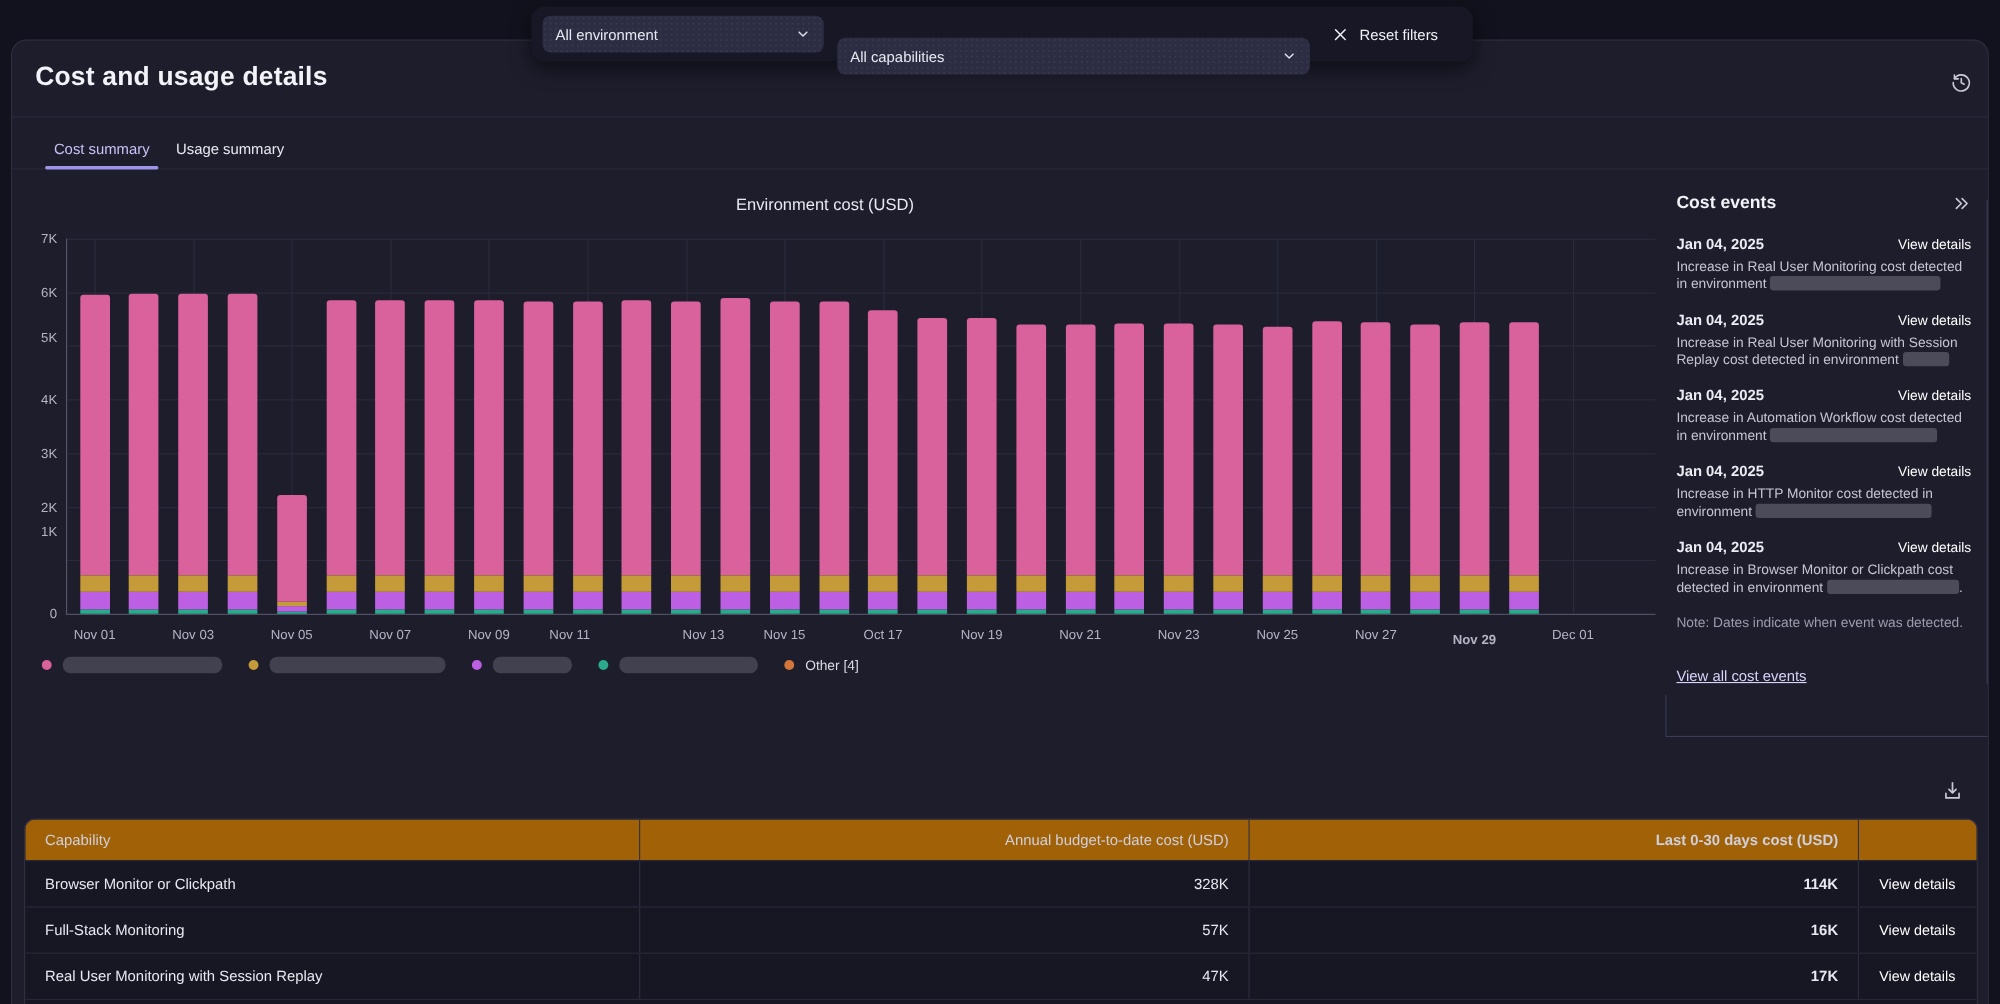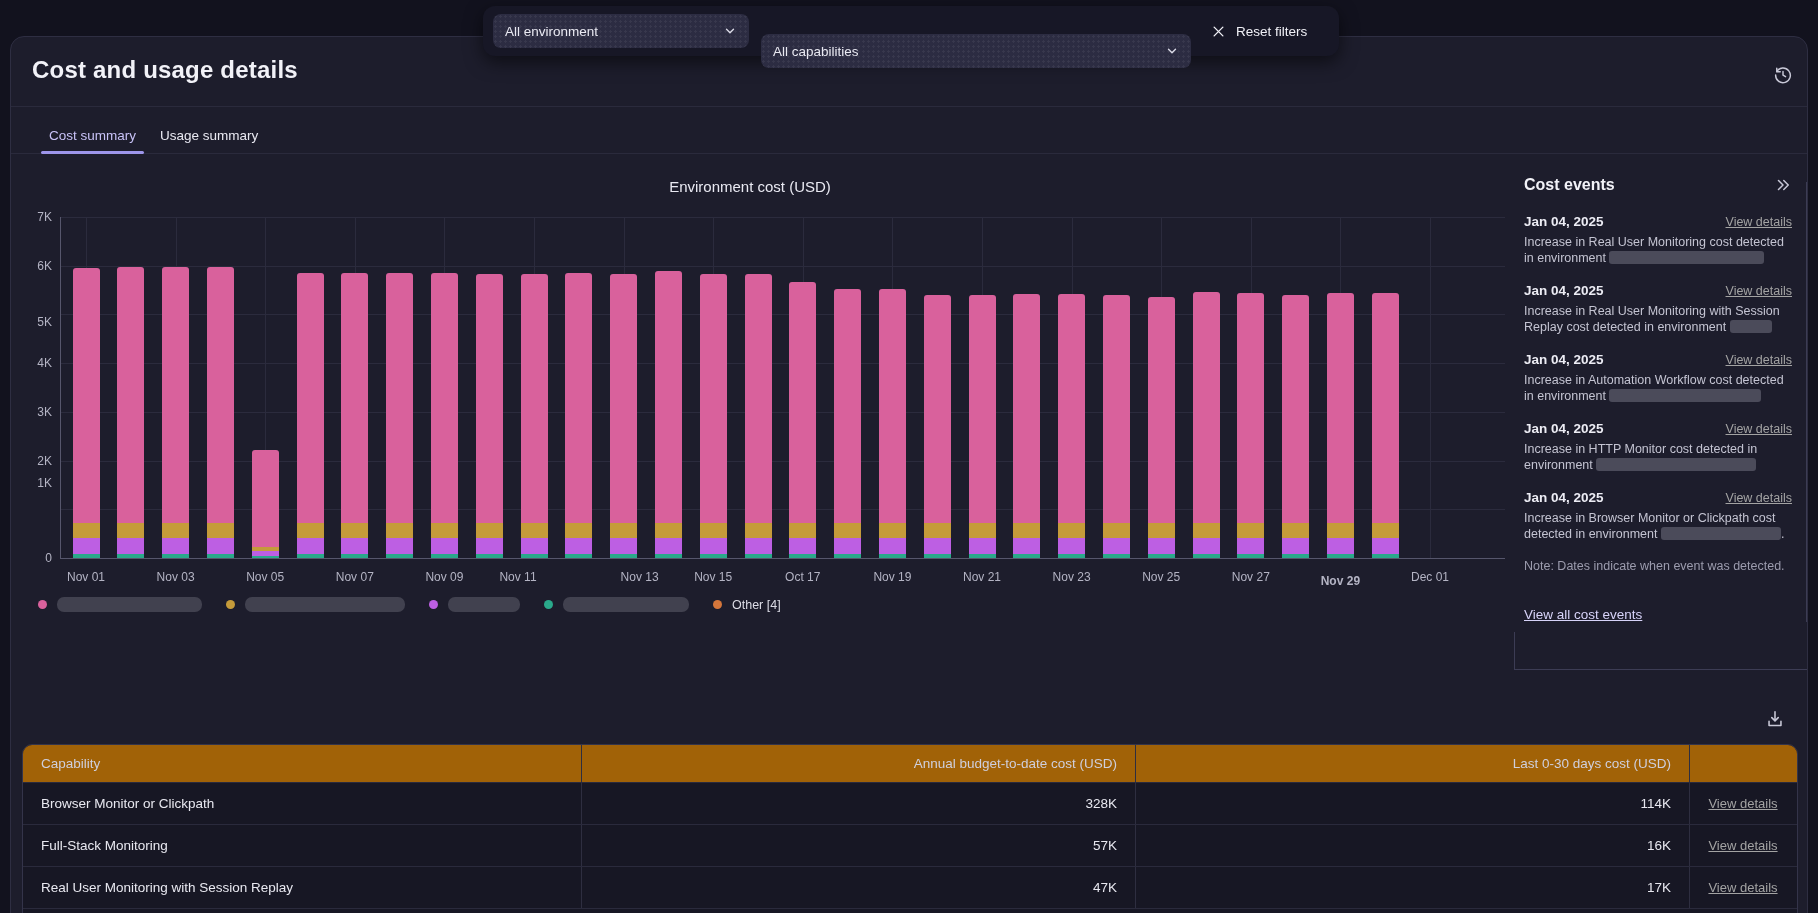--- a/index.html
+++ b/index.html
@@ -52,38 +52,38 @@
   .legend-redacted { height:15px; border-radius:7px; background:#41414f; }
   .legend-label { color:#dcdce6; font-size:12.5px; }
 
   
   .sidebar { left:1524px; top:176px; width:268px; }
   .sidebar-title-row { display:flex; justify-content:space-between; align-items:center; margin-bottom:20px; }
   .sidebar-title { color:#f2f2f8; font-size:16px; font-weight:bold; }
   .event { margin-bottom:17px; }
   .event-top { display:flex; justify-content:space-between; align-items:baseline; margin-bottom:5px; }
   .event-date { color:#ececf4; font-size:13.5px; font-weight:bold; }
-  .link { color:#a3a3a3; font-size:12.5px; text-decoration:underline; cursor:pointer; }
+  .link { color:#ffffff; font-size:12.5px; cursor:pointer; }
   .event-desc { color:#c4c4d2; font-size:12.5px; line-height:16px; }
   .redact-inline { display:inline-block; vertical-align:-2px; height:13px; border-radius:3px; background:#4b4b5a; }
   .events-note { color:#9c9cae; font-size:12.5px; margin-top:14px; }
   .view-all { display:inline-block; margin-top:34px; color:#d7d3f9; font-size:13.5px; text-decoration:underline; cursor:pointer; }
   .sb-vline  { width:1px; background:#3c3c54; }
   .sb-hline  { height:1px; background:#3c3c54; }
 
   
   .table-wrap { left:22px; top:744px; width:1776px; border:1px solid #34344a; border-radius:10px;
                 background:#171724; overflow:hidden; }
   .t-row { position:relative; display:flex; align-items:center; height:42px; border-top:1px solid #2a2a3c;
            font-size:13.5px; color:#e8e8f0; background:#171724; }
   .t-row.head { height:37px; border-top:none; background:#a16207; color:#cfcfdd; }
   .tc { padding:0 18px; overflow:hidden; white-space:nowrap; }
   .tc1 { width:558px; }
   .tc2 { width:554px; text-align:right; }
-  .tc3 { width:554px; text-align:right; }
+  .tc3 { width:554px; text-align:right;font-weight:bold; }
   .tc4 { width:108px; text-align:center; padding:0 6px; }
   .col-div { position:absolute; top:0; bottom:0; width:1px; background:#2e2e40; }
 
   svg { display:block; }
 </style>
 </head>
 <body>
 
 <div id="app">
 
@@ -139,21 +139,21 @@
       <div class="abs ytick" style="left: 18px; top: 551px;">0</div>
       <div class="abs gridline-h" style="left: 60px; top: 509.286px; width: 1445px; height: 1px;"></div>
       <div class="abs ytick" style="left: 18px; top: 476px; text-align: right;">1K</div>
       <div class="abs gridline-h" style="left: 60px; top: 460.571px; width: 1445px; height: 1px;"></div>
       <div class="abs ytick" style="left: 18px; top: 453.571px;">2K</div>
       <div class="abs gridline-h" style="left: 60px; top: 411.857px; width: 1445px; height: 1px;"></div>
       <div class="abs ytick" style="left: 18px; top: 404.857px;">3K</div>
       <div class="abs gridline-h" style="left: 60px; top: 363.143px; width: 1445px; height: 1px;"></div>
       <div class="abs ytick" style="left: 18px; top: 356.143px;">4K</div>
       <div class="abs gridline-h" style="left: 60px; top: 314.429px; width: 1445px; height: 1px;"></div>
-      <div class="abs ytick" style="left: 18px; top: 315px;">5K</div>
+      <div class="abs ytick" style="left: 18px; top: 300px;">5K</div>
       <div class="abs gridline-h" style="left: 60px; top: 265.714px; width: 1445px; height: 1px;"></div>
       <div class="abs ytick" style="left: 18px; top: 258.714px;">6K</div>
       <div class="abs gridline-h" style="left: 60px; top: 217px; width: 1445px; height: 1px;"></div>
       <div class="abs ytick" style="left: 18px; top: 210px;">7K</div>
       <div class="abs axis-line" style="left: 60px; top: 217px; width: 1px; height: 341px;"></div>
       <div class="abs gridline-v" style="left: 86px; top: 217px; height: 341px;"></div>
       <div class="abs xtick" style="left: 51px; top: 570px;">Nov 01</div>
       <div class="abs gridline-v" style="left: 175.6px; top: 217px; height: 341px;"></div>
       <div class="abs xtick" style="left: 140.6px; top: 570px;">Nov 03</div>
       <div class="abs gridline-v" style="left: 265.2px; top: 217px; height: 341px;"></div>

